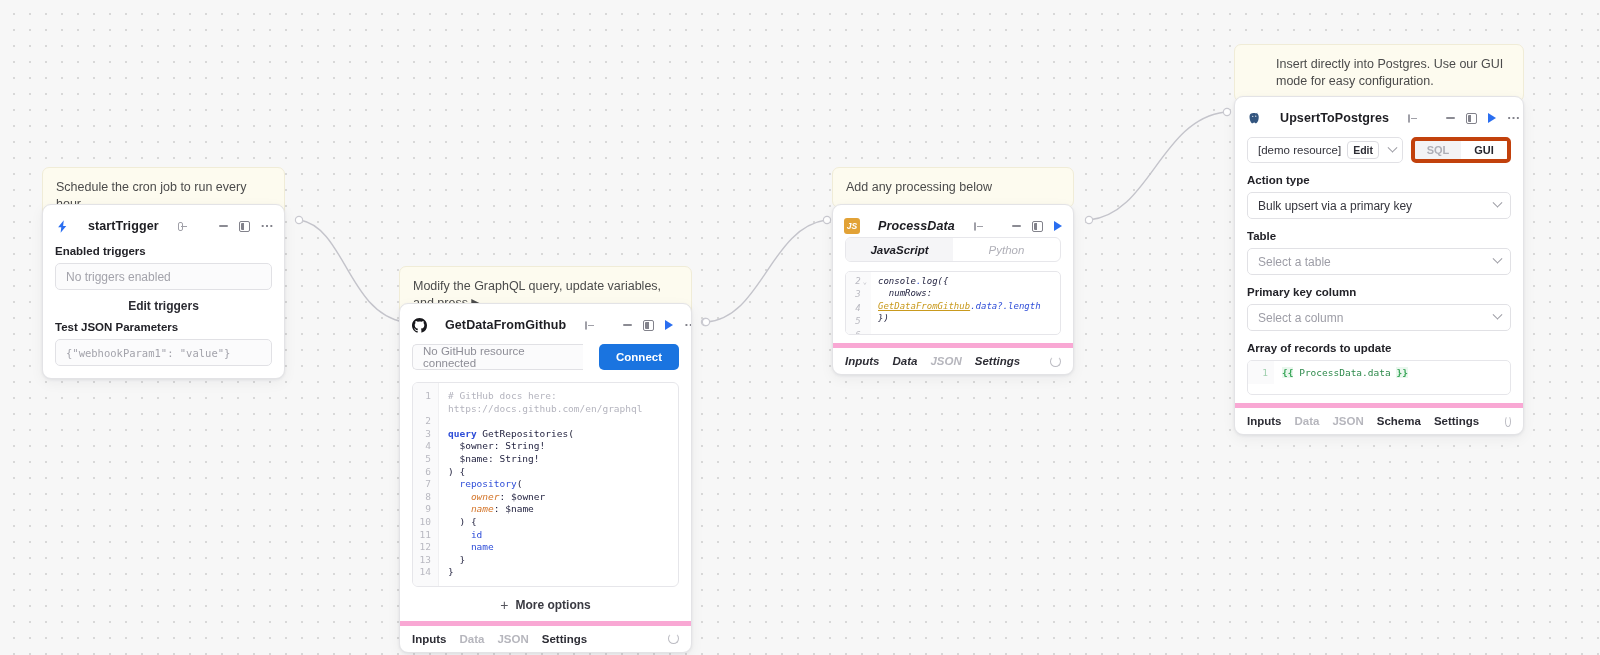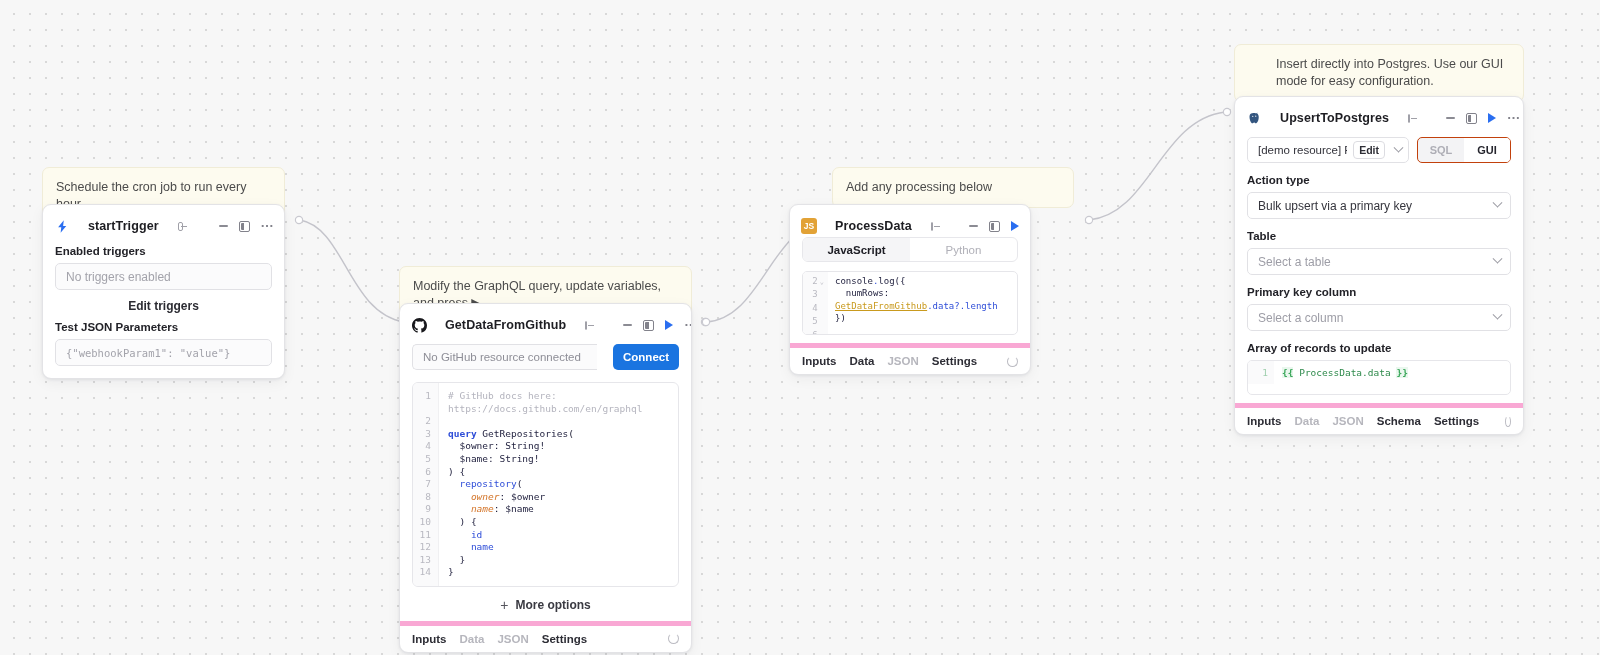--- a/index.html
+++ b/index.html
@@ -116,21 +116,21 @@
 
   
   #node-github { left: 399px; top: 303px; width: 293px; }
   .gh-resource-row { display: flex; align-items: stretch; gap: 16px; }
   .gh-res {
     flex: 1; height: 26px; border: 1px solid #e1e1e5; border-right: none;
     border-radius: 5px 0 0 5px; background: #fbfbfc;
     display: flex; align-items: center; padding: 0 10px; font-size: 11.5px; color: #8e8e97;
   }
   .connect-btn {
-    width: 66px; background: #1a74e0; color: #fff; font-size: 11.5px; font-weight: bold;
+    width: 80px; background: #1a74e0; color: #fff; font-size: 11.5px; font-weight: bold;
     border-radius: 5px; display: flex; align-items: center; justify-content: center;
   }
   .code-wrap {
     margin-top: 12px; border: 1px solid #e6e6ea; border-radius: 6px; overflow: hidden;
     background: #fff;
   }
   .code {
     display: flex; font-family: "DejaVu Sans Mono", monospace; font-size: 9.5px; line-height: 12.6px;
   }
   .gutter {
@@ -144,21 +144,21 @@
   .arg { color: #d4762b; font-style: italic; }
   .fieldk { color: #2f4ed8; }
   .cmt { color: #b4b4be; }
   .more-opts {
     display: flex; align-items: center; justify-content: center; gap: 7px;
     font-size: 12px; color: #3a3a42; font-weight: bold; padding: 11px 0 9px;
   }
   .plus { font-size: 14px; color: #55555d; font-weight: normal; line-height: 10px; }
 
   
-  #node-process { left: 789px; top: 204px; width: 242px; }
+  #node-process { left: 832px; top: 204px; width: 242px; font-style: italic; }
   .lang-tabs {
     display: flex; margin: 2px 12px 0; border: 1px solid #e7e7eb; border-radius: 6px;
     overflow: hidden; background: #fff; height: 25px;
   }
   .lang-tab { flex: 1; display: flex; align-items: center; justify-content: center; font-size: 11.5px; }
   .lang-tab.active { background: #f5f5f7; color: #1d1d24; font-weight: bold; }
   .lang-tab.inactive { color: #b0b0b8; }
   .js-code-wrap {
     margin: 9px 12px 0; border: 1px solid #e6e6ea; border-radius: 5px;
     height: 64px; overflow: hidden; background: #fff; position: relative;
@@ -177,21 +177,21 @@
     flex: 1; height: 26px; border: 1px solid #e1e1e5; border-radius: 5px; background: #fff;
     display: flex; align-items: center; padding: 0 6px 0 10px; gap: 6px;
     font-size: 11.5px; color: #33333b; overflow: hidden; min-width: 0;
   }
   .pg-res-name { white-space: nowrap; overflow: hidden; flex: 1; min-width: 0; }
   .edit-chip {
     border: 1px solid #dcdce1; border-radius: 4px; background: #fff;
     font-size: 10.5px; padding: 2px 5px; color: #2d2d35; font-weight: bold;
   }
   .seg {
-    display: flex; border: 1px solid #c2410c; border-radius: 5px; overflow: hidden;
+    display: flex; border: 4px solid #c2410c; border-radius: 5px; overflow: hidden;
     height: 26px; background: #f3f3f5;
   }
   .seg-btn { width: 46px; display: flex; align-items: center; justify-content: center; font-size: 11px; color: #aeaeb6; font-weight: bold; }
   .seg-btn.active { background: #fff; color: #26262e; }
   .pg-field { margin-top: 11px; }
   .expr-wrap {
     border: 1px solid #e6e6ea; border-radius: 5px; overflow: hidden; background: #fff; height: 35px;
   }
   .expr { display: flex; font-family: "DejaVu Sans Mono", monospace; font-size: 9.5px; line-height: 13px; }
   .expr-gutter { background: #fafafb; color: #9fcfae; text-align: right; padding: 5px 6px 5px 6px; min-width: 26px; }

